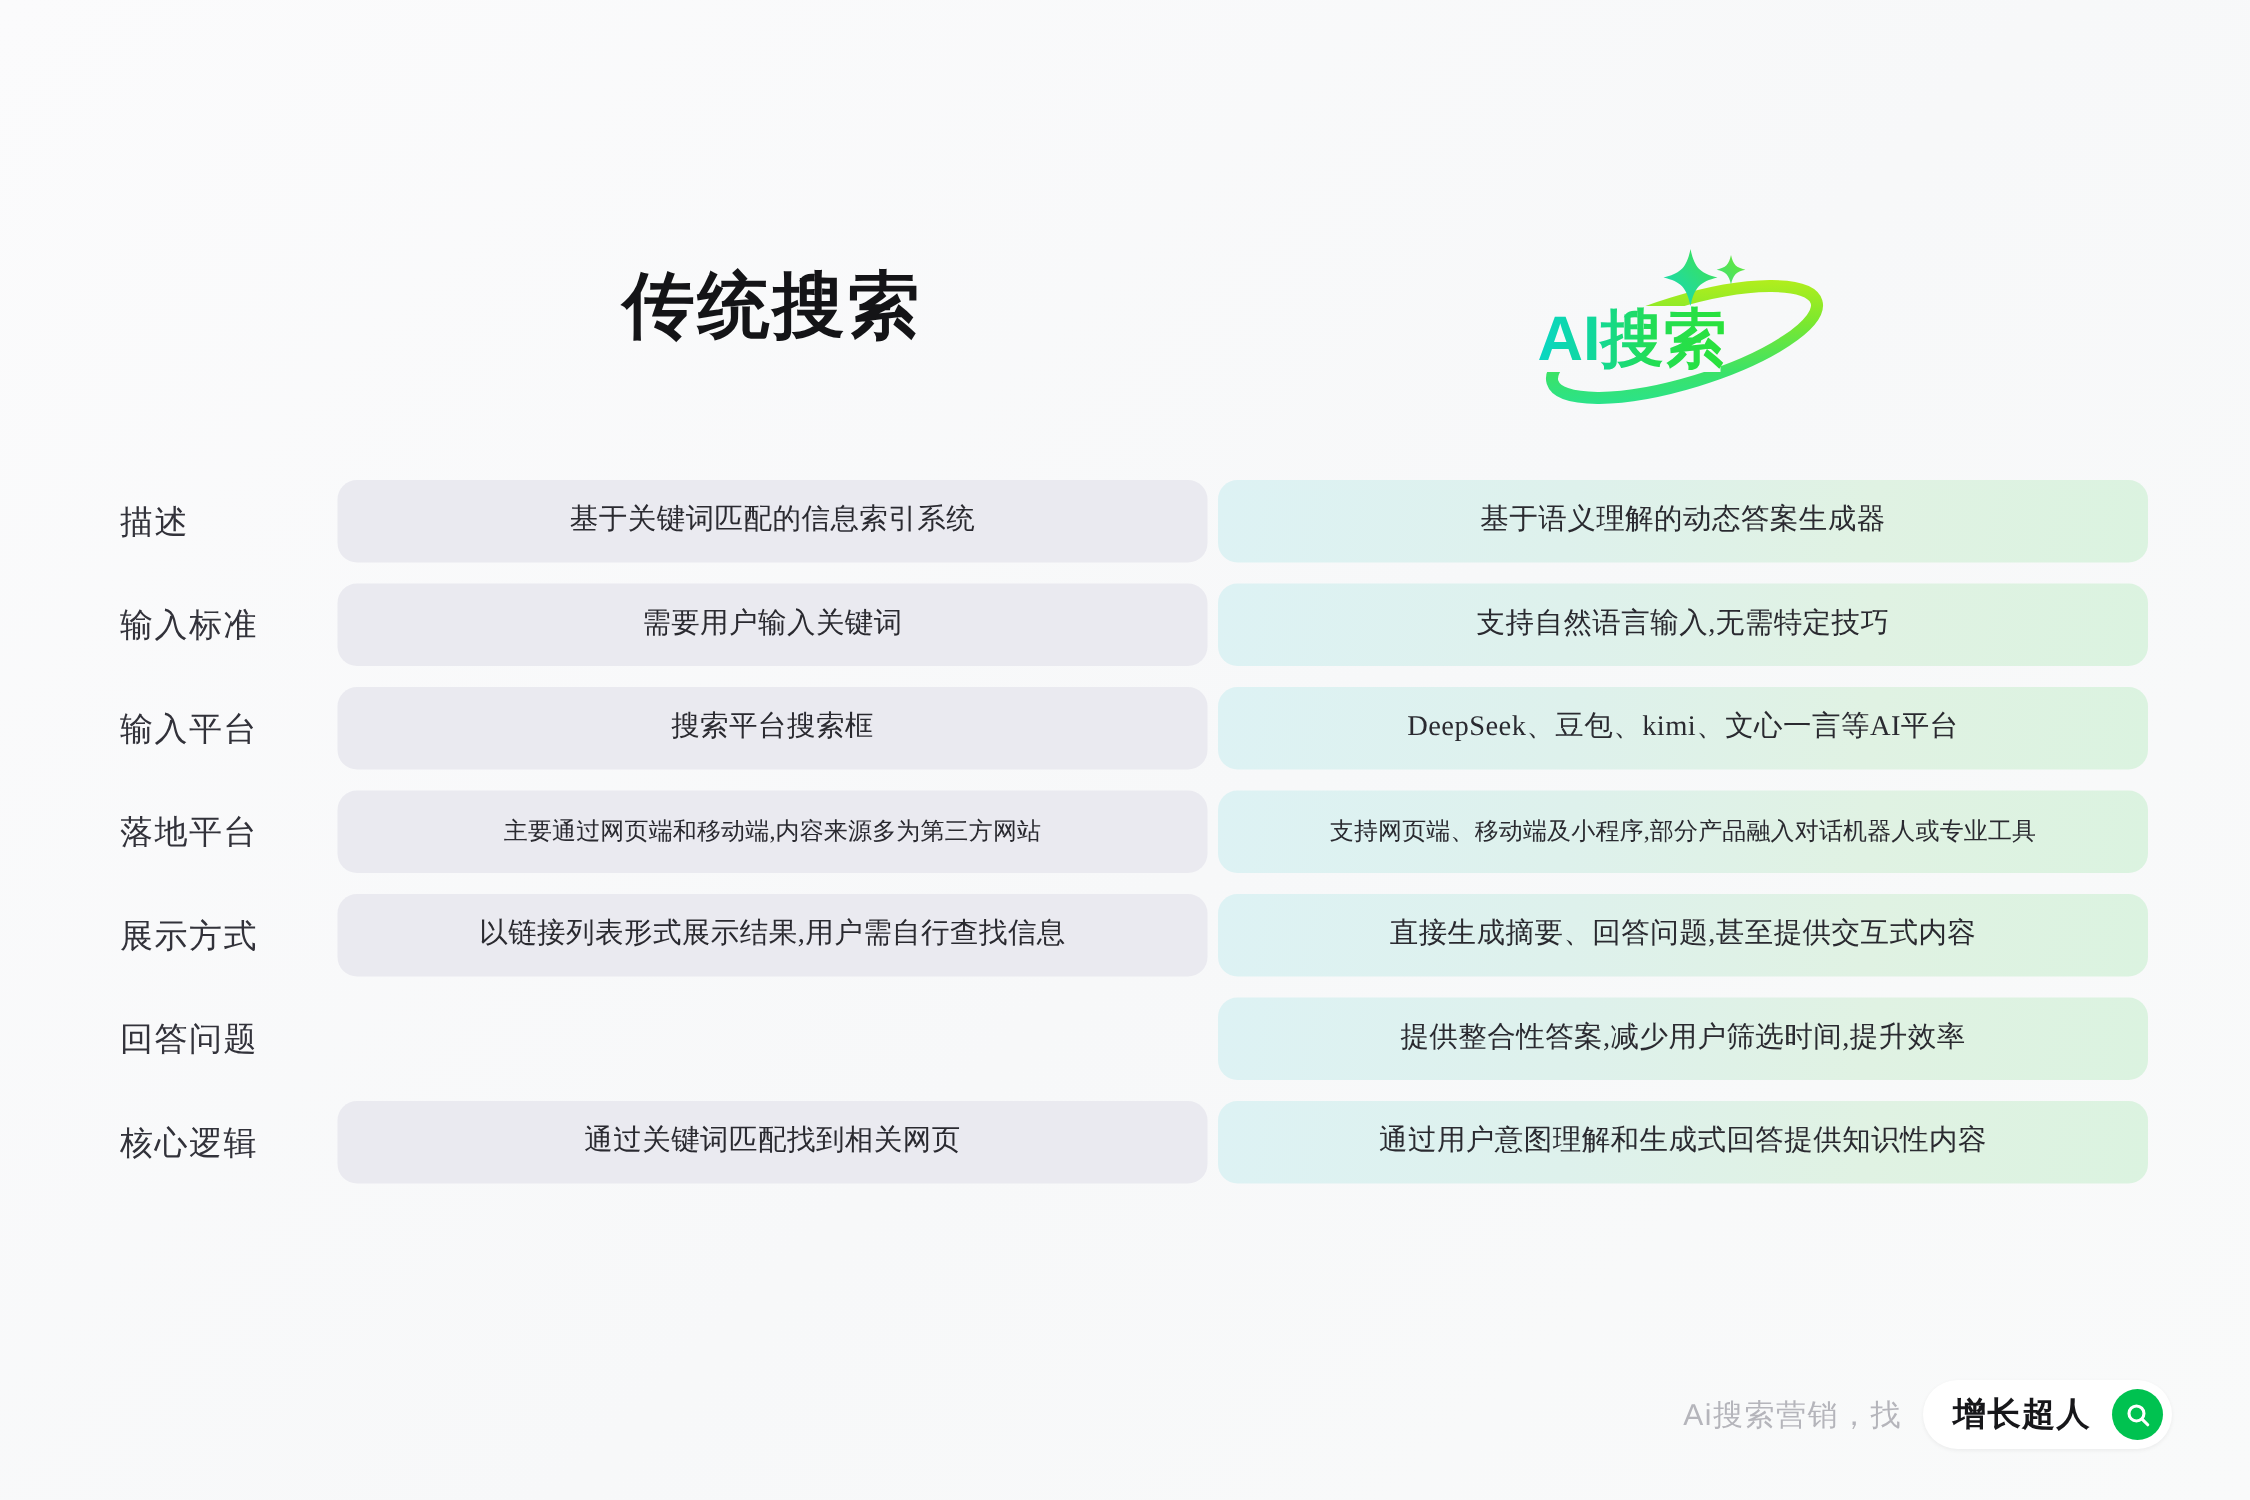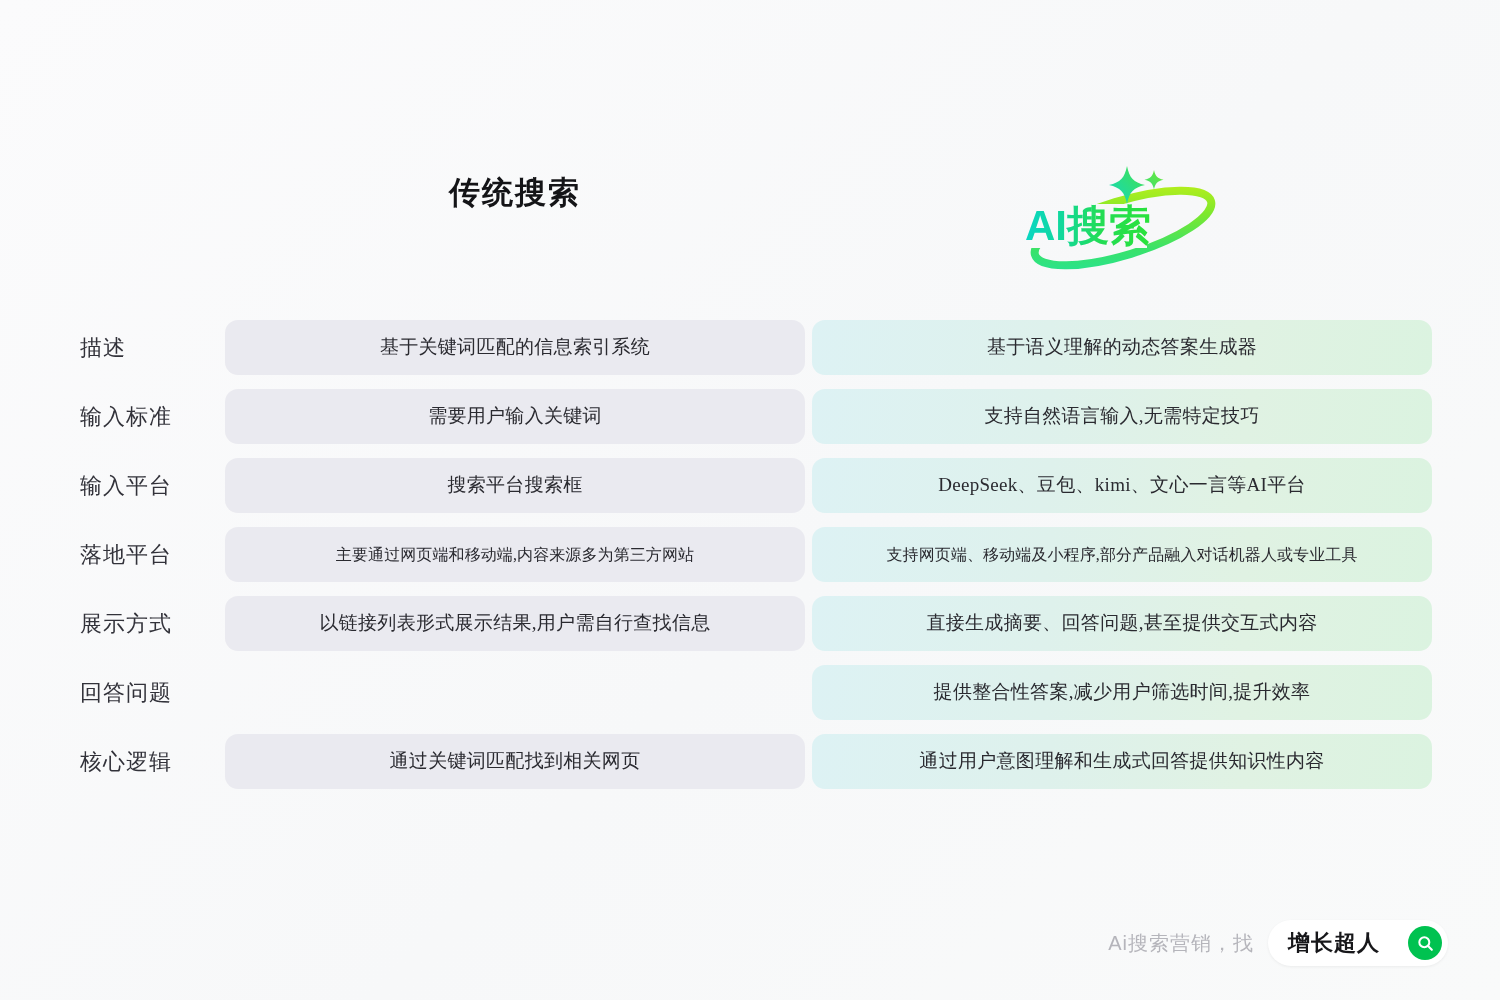--- a/index.html
+++ b/index.html
@@ -31,21 +31,21 @@
     width: 100%;
     height: 130px;
   }
 
   .title-left {
     position: absolute;
     left: 225px;
     top: 22px;
     width: 580px;
     text-align: center;
-    font-size: 31px;
+    font-size: 48px;
     font-weight: 700;
     letter-spacing: 2px;
     color: #141417;
   }
 
   
   .logo-wrap {
     position: absolute;
     left: 812px;
     top: 0px;
@@ -132,21 +132,21 @@
 
   .footer-text {
     font-size: 20px;
     color: #b5b5bb;
     letter-spacing: 1px;
   }
 
   .footer-pill {
     display: flex;
     align-items: center;
-    gap: 28px;
+    gap: 14px;
     background: #ffffff;
     border-radius: 24px;
     padding: 6px 6px 6px 20px;
     box-shadow: 0 1px 3px rgba(0,0,0,0.06);
   }
 
   .footer-brand {
     font-size: 22px;
     font-weight: 700;
     color: #17171a;

